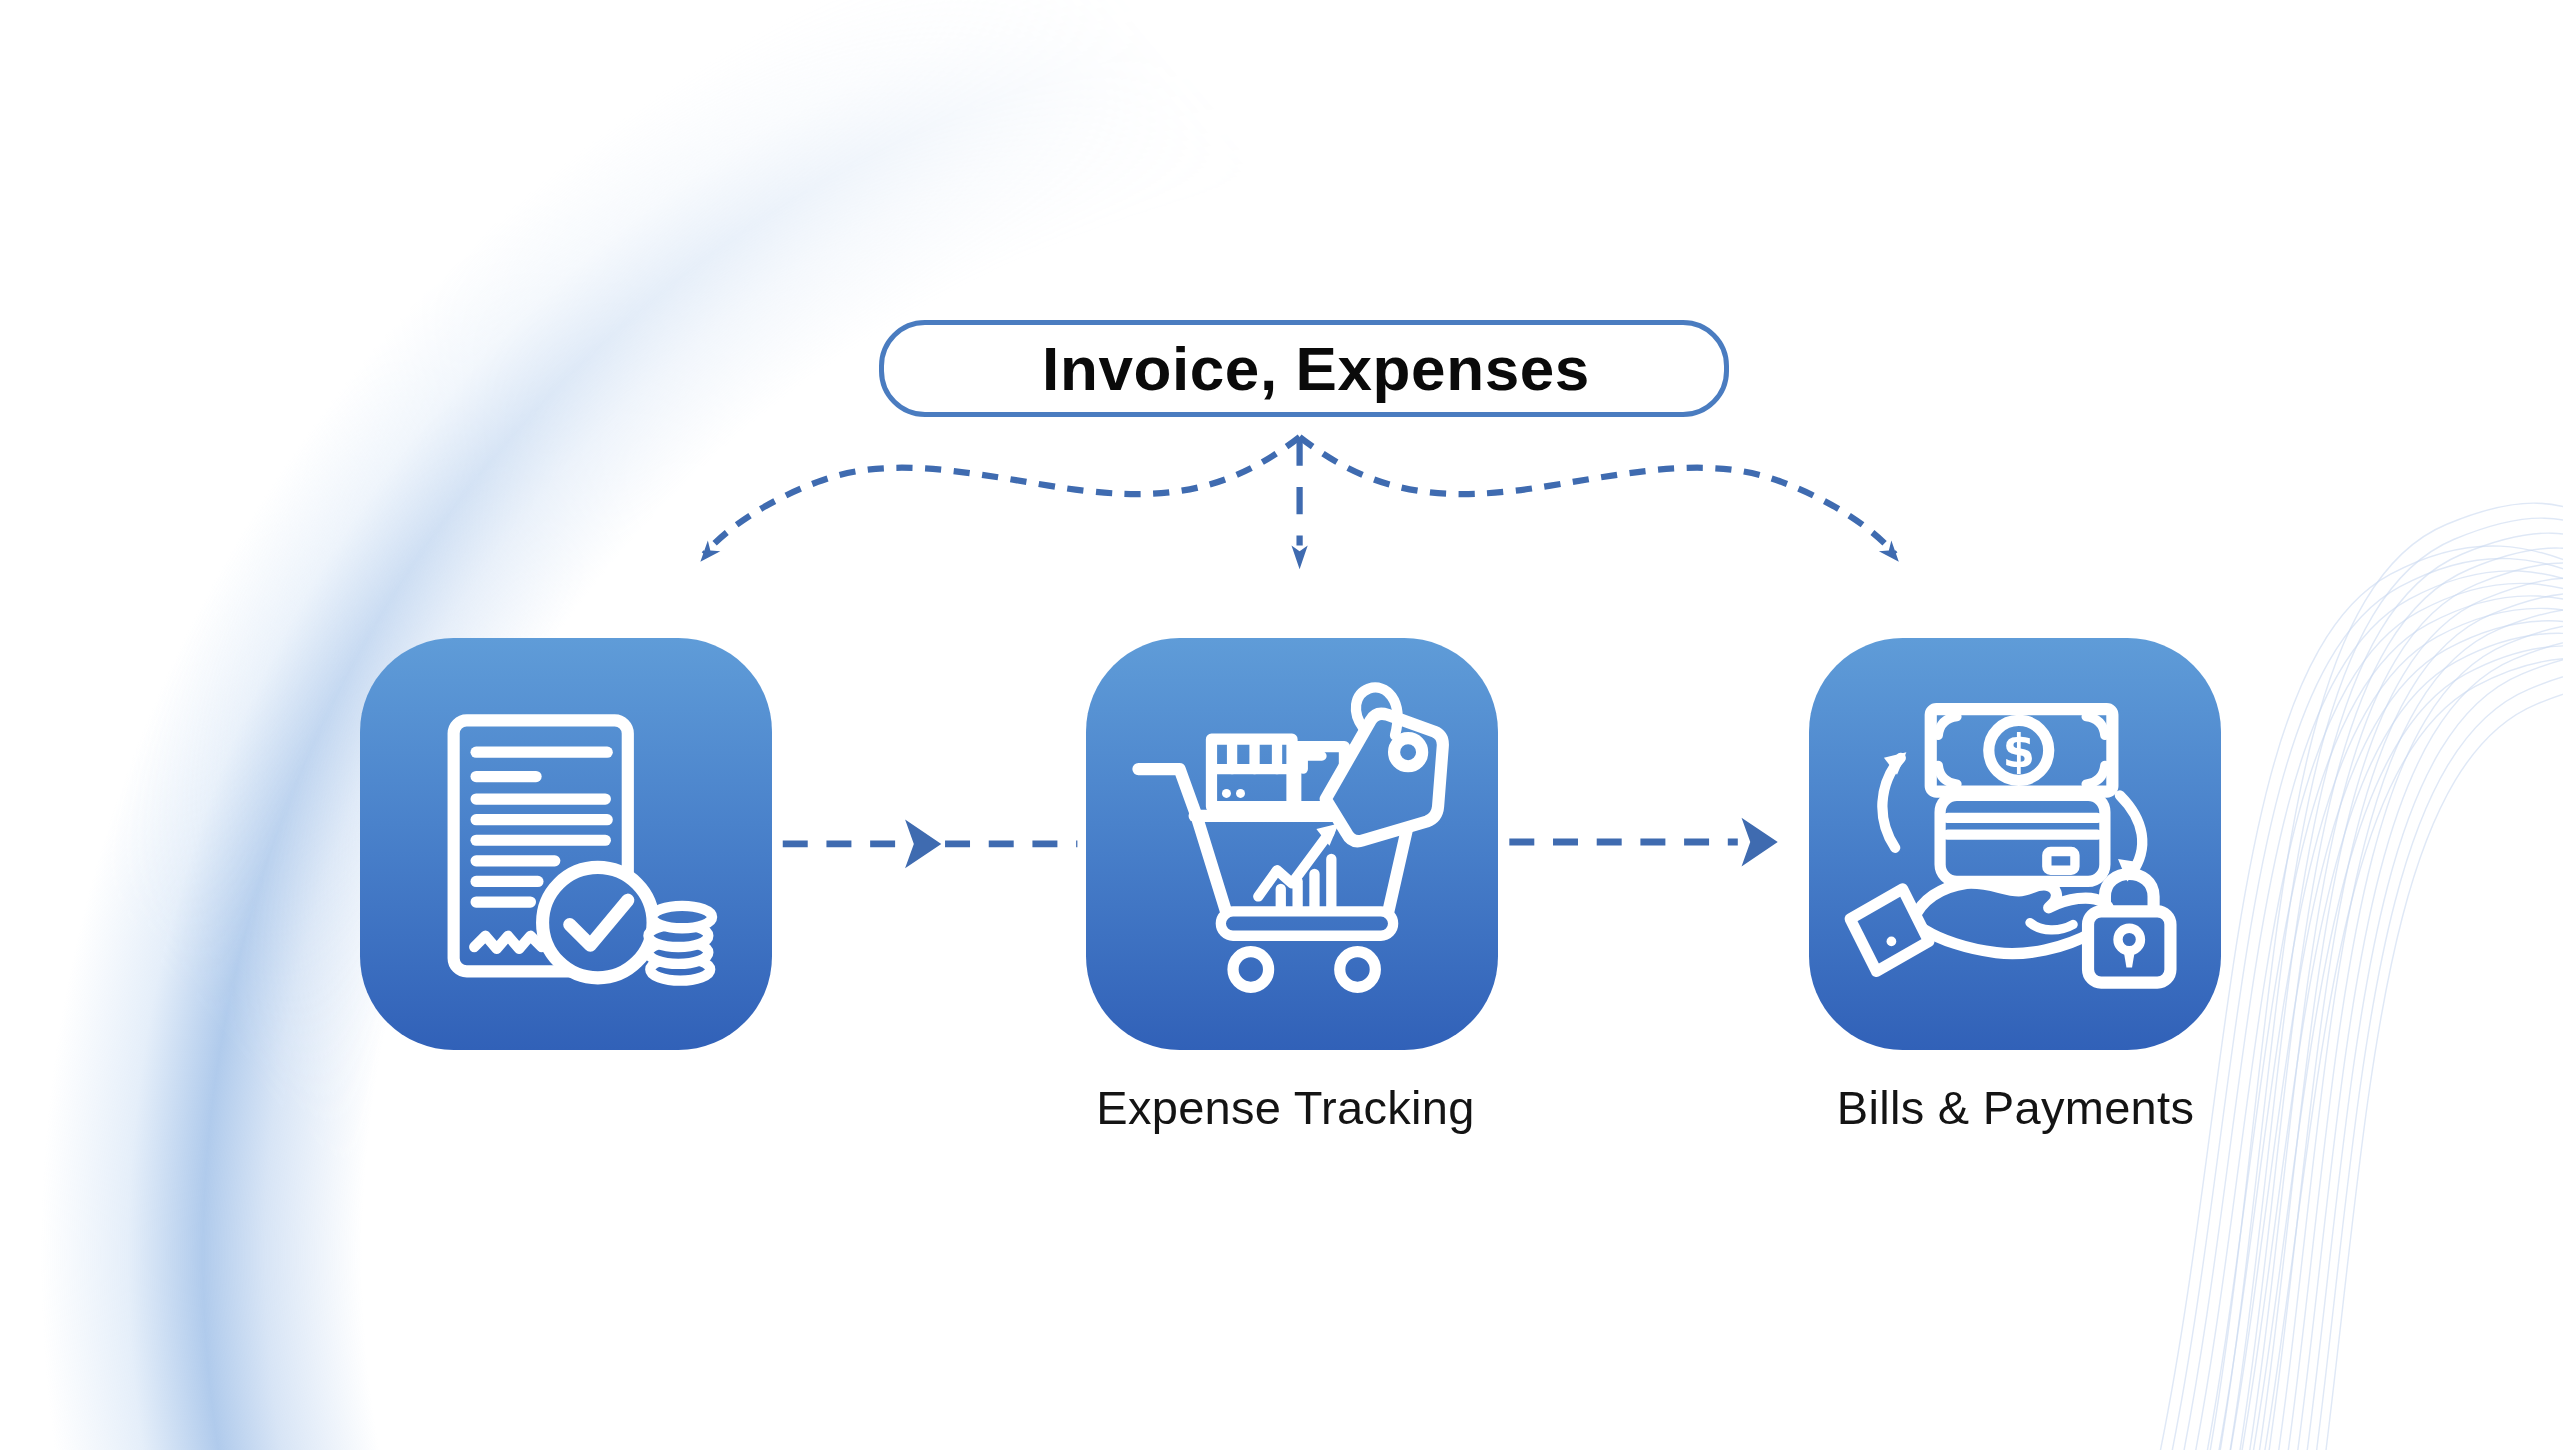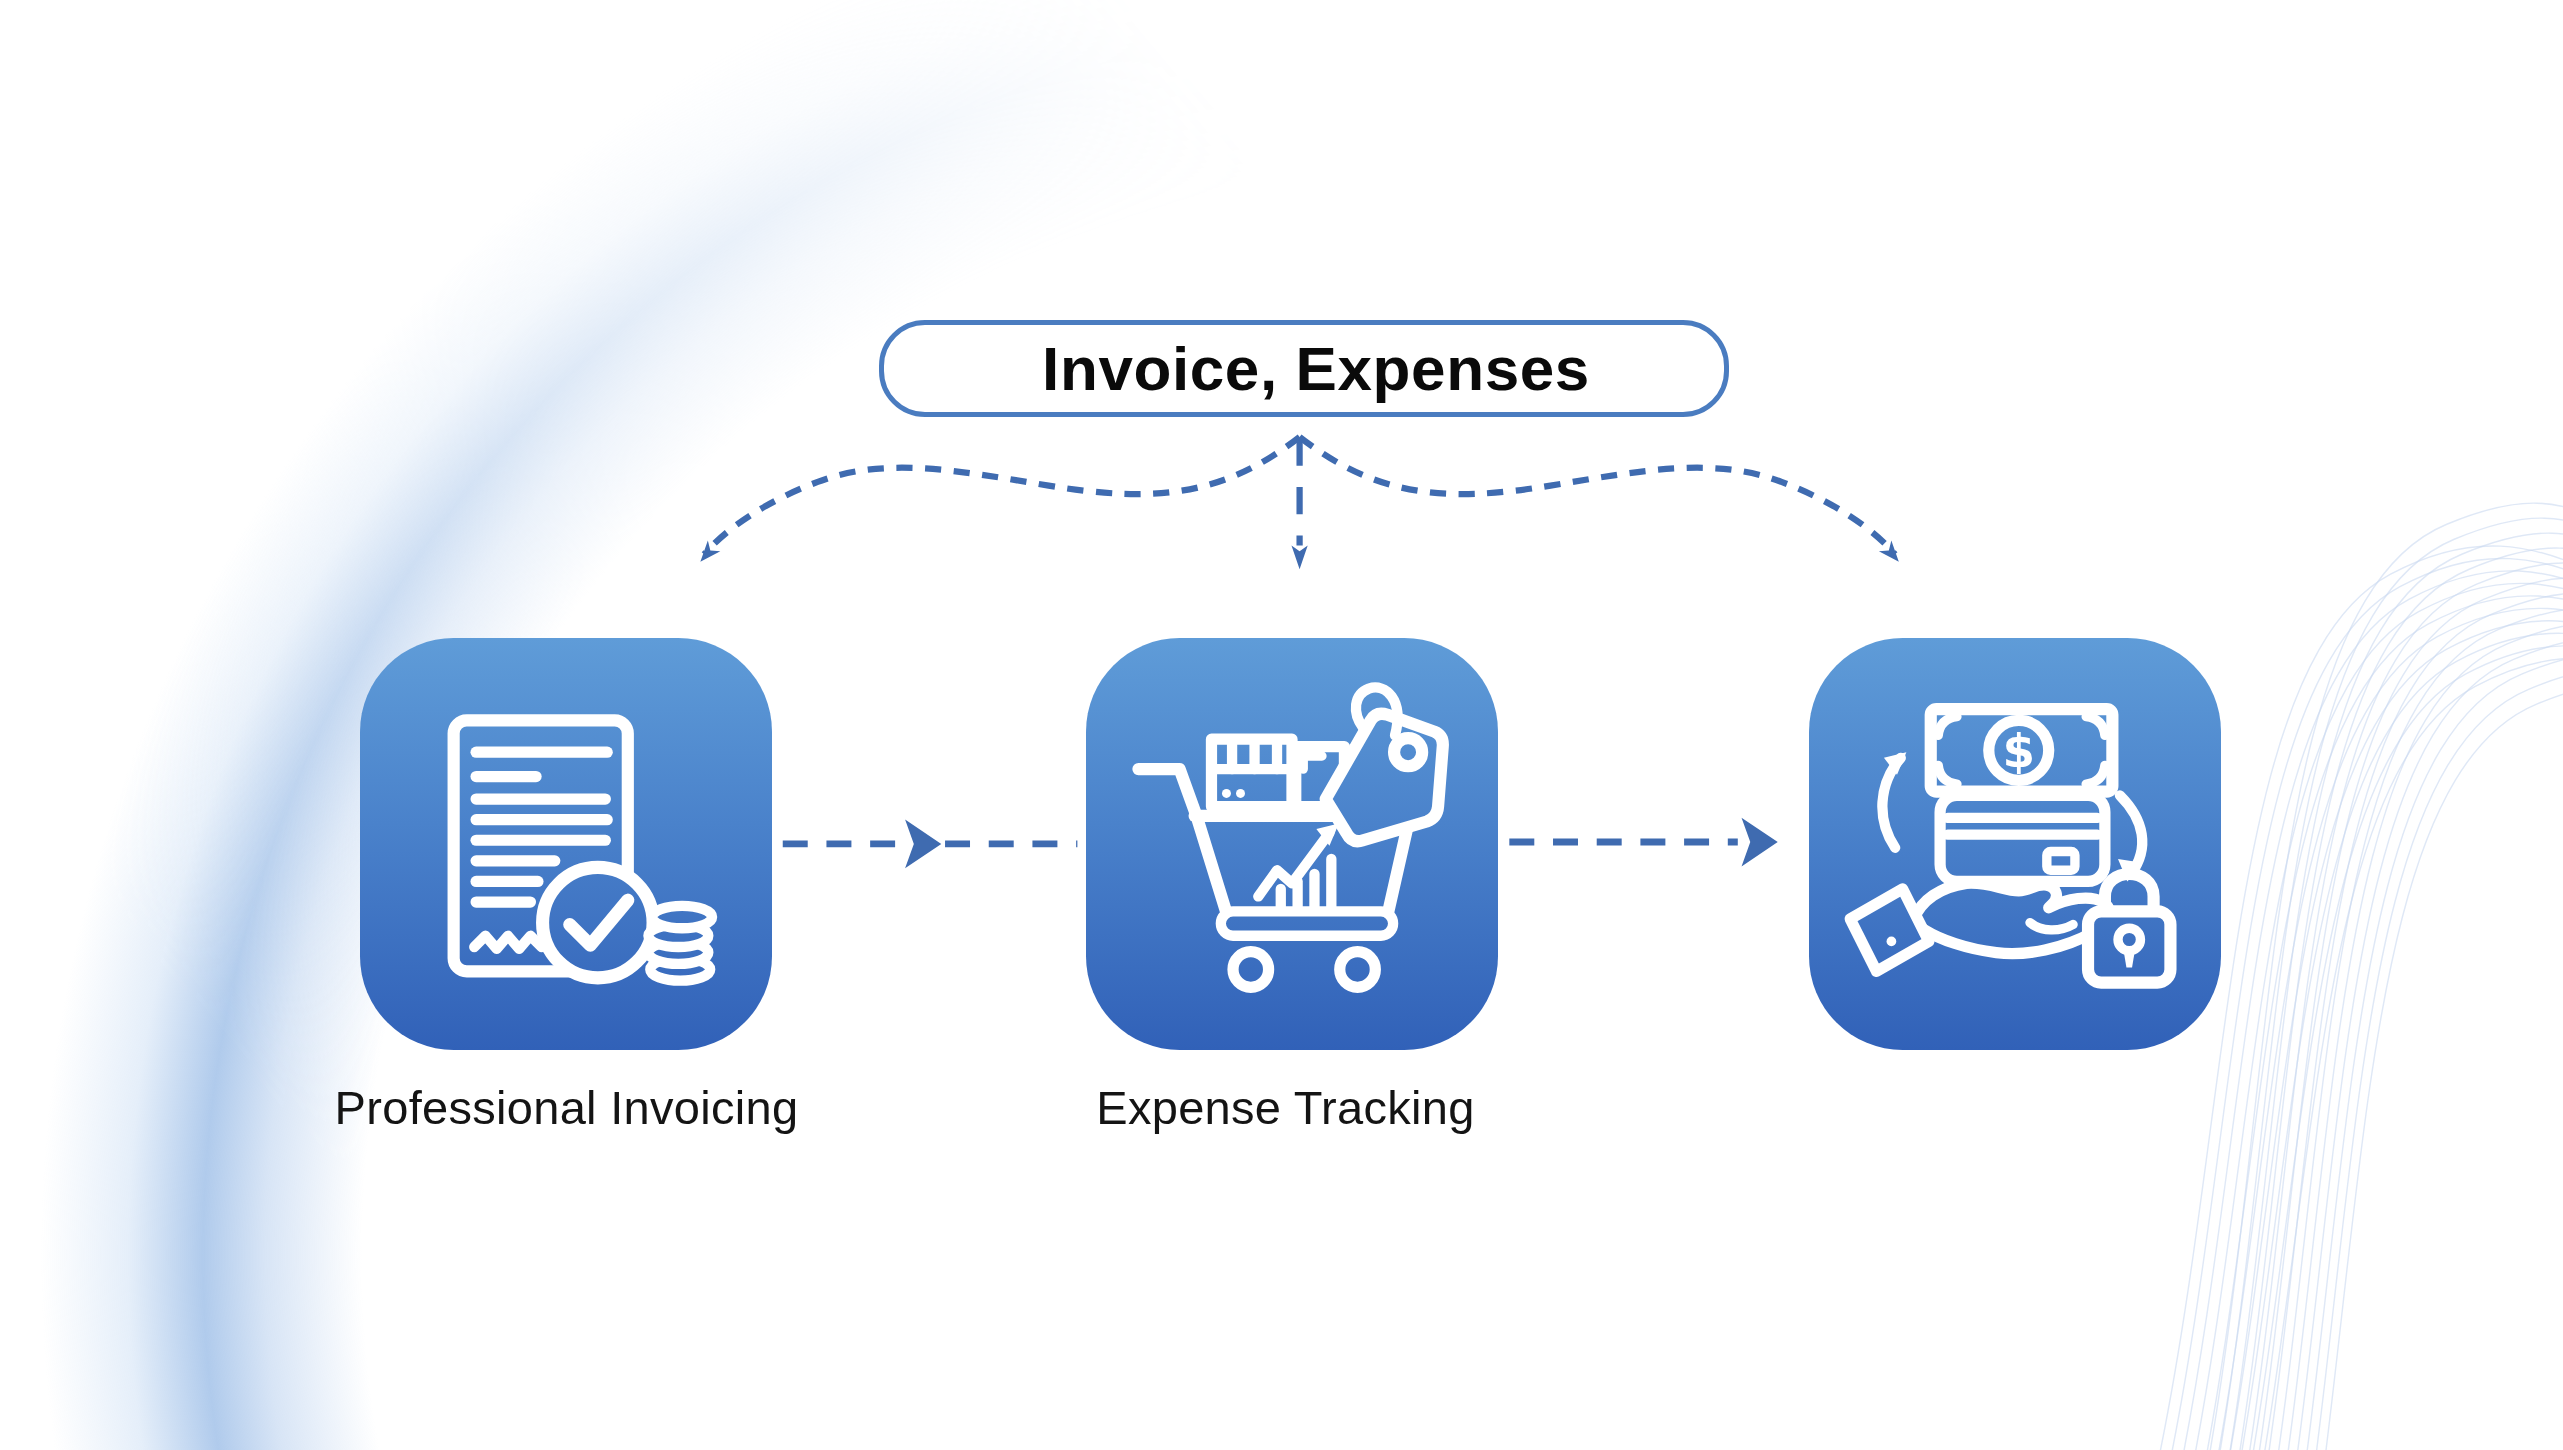--- a/index.html
+++ b/index.html
@@ -215,17 +215,17 @@
       <path d="M22 150 L 50 134 L 64 162 L 36 178 Z" fill="url(#g3)" stroke="#ffffff" stroke-width="6" stroke-linejoin="round"></path>
       <circle cx="44" cy="162" r="2.6" fill="#ffffff"></circle>
 
       <path class="ic" d="M158 146 L 158 138 C 158 122 184 122 184 138 L 184 146" stroke-width="6.5"></path>
       <rect x="149" y="146" width="44" height="38" rx="7" fill="url(#g3)" stroke="#ffffff" stroke-width="6.5"></rect>
       <circle class="ic" cx="171" cy="161" r="6" stroke-width="5"></circle>
       <path d="M168 167 L 174 167 L 172.5 176 L 169.5 176 Z" fill="#ffffff"></path>
     </svg>
   </div>
 
-  <div class="feature-label lbl1">Professional Invoicing</div>
   <div class="feature-label lbl2">Expense Tracking</div>
+  <div class="feature-label lbl3">Bills &amp; Payments</div>
 
 </div>
 
 
 </body></html>

